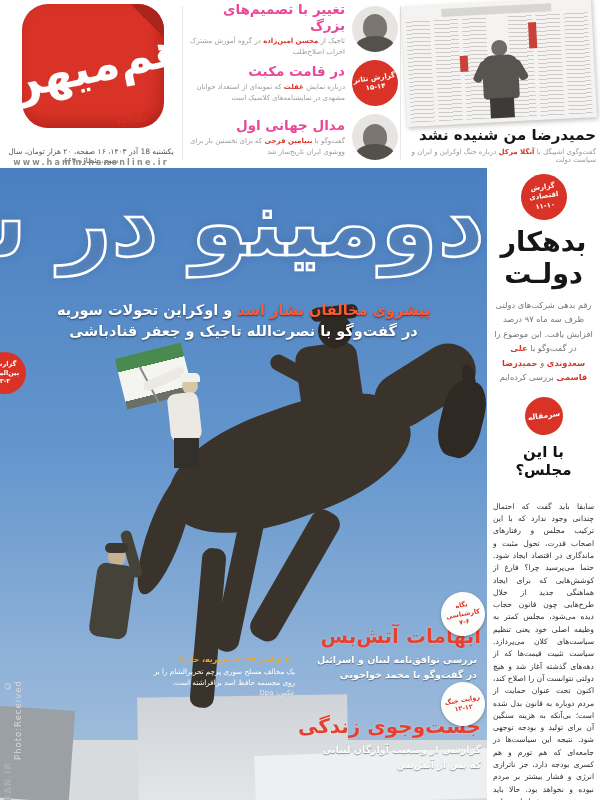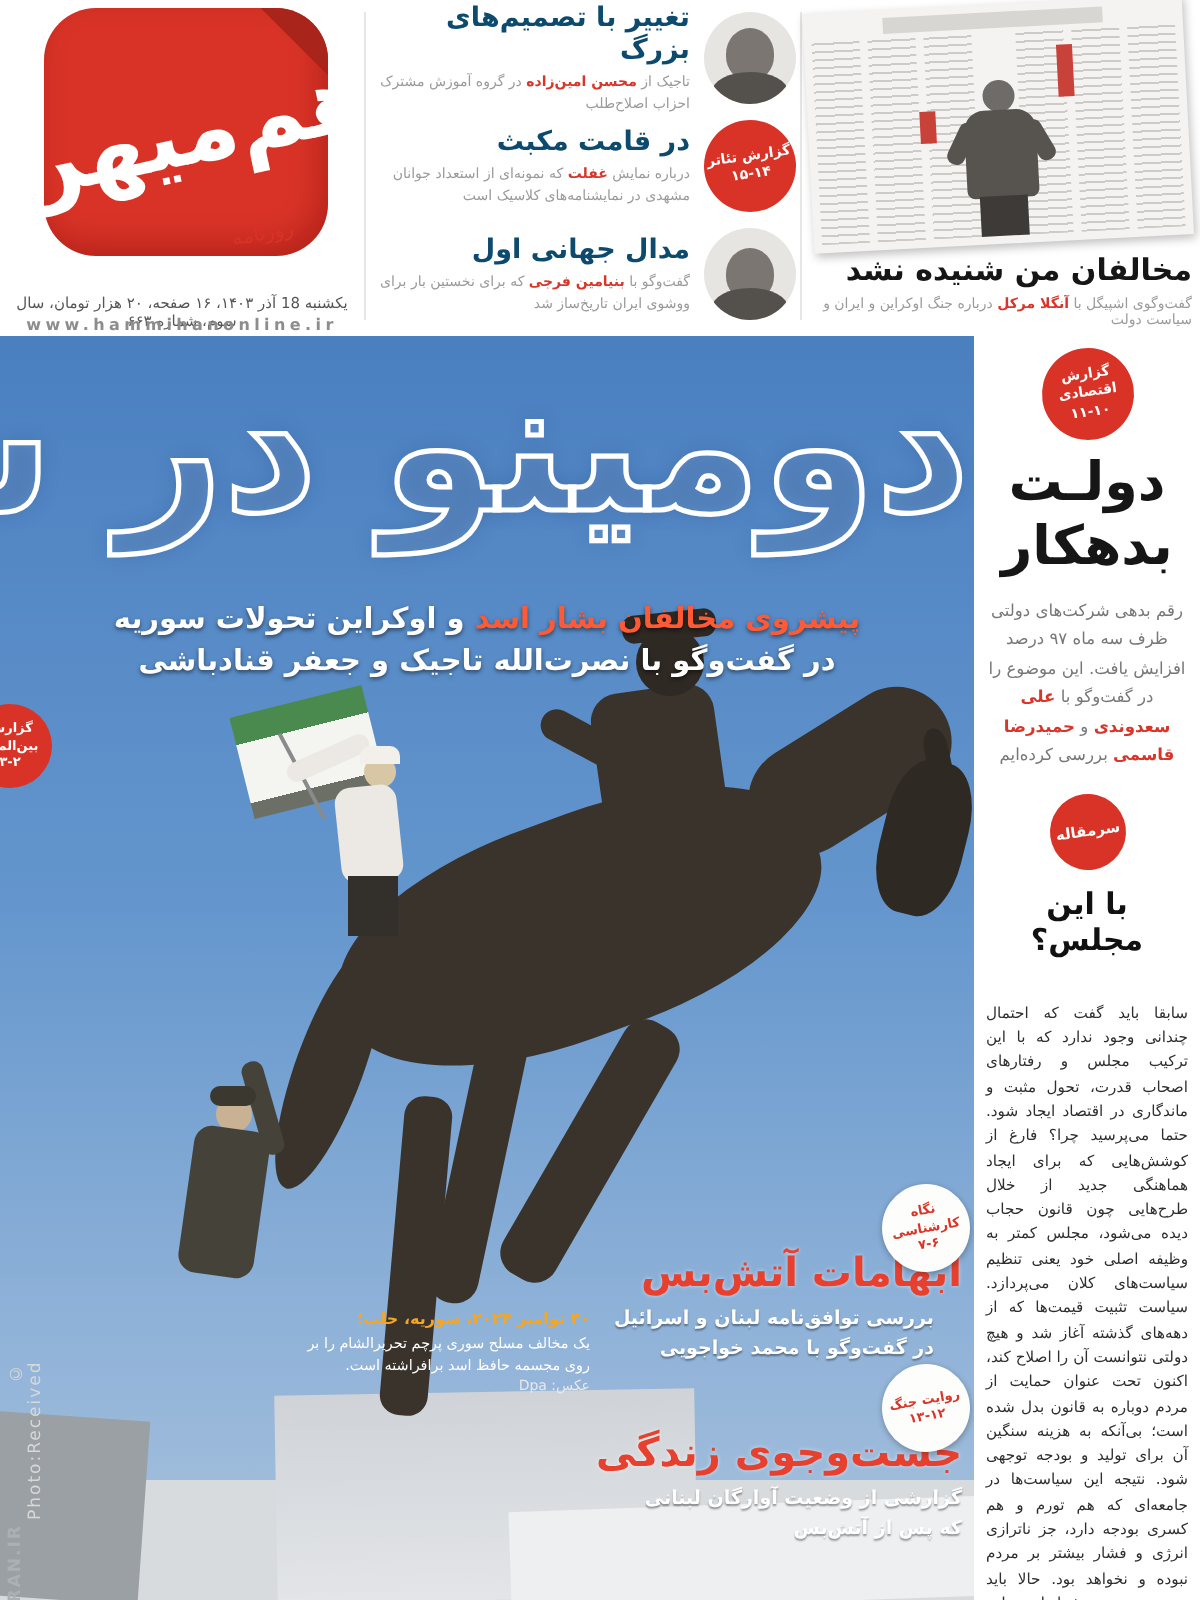--- a/index.html
+++ b/index.html
@@ -22,21 +22,21 @@
   .tstory { left:186px; width:212px; height:50px; display:flex; gap:7px; align-items:center; }
   .tphoto { width:46px; height:46px; border-radius:50%; background:#e7e5e2; position:relative; flex:0 0 auto; overflow:hidden; }
   .tphoto .head { position:absolute; left:11px; top:8px; width:24px; height:26px; border-radius:50% 50% 45% 45%; background:#7b7672; }
   .tphoto .shoulders { position:absolute; left:4px; top:30px; width:38px; height:20px; border-radius:50% 50% 0 0; background:#54504c; }
   .arc { position:absolute; inset:-3px; border:1.6px solid #d93529; border-radius:50%;
          border-color:transparent transparent #d93529 #d93529; transform:rotate(20deg); }
   .tbadge { width:46px; height:46px; border-radius:50%; background:#d93327; color:#fff; flex:0 0 auto;
             display:flex; flex-direction:column; align-items:center; justify-content:center; text-align:center;
             font-size:7px; font-weight:bold; line-height:1.25; transform:rotate(-8deg); }
   .ttext { flex:1; text-align:right; }
-  .ttitle { font-size:13.5px; font-weight:900; color:#0c4a6e; margin-bottom:3px; }
+  .ttitle { font-size:13.5px; font-weight:900; color:#ec4899; margin-bottom:3px; }
   .tsub { font-size:7px; color:#9a9a9a; line-height:1.5; }
   .red-name { color:#d93529; font-weight:bold; }
 
   
   .merkel { left:404px; top:2px; width:190px; height:120px; background:#f4f3f1; transform:rotate(-3deg);
             box-shadow:1px 2px 5px rgba(0,0,0,.25); overflow:hidden; }
   .news-col { position:absolute; top:14px; bottom:4px; width:24px;
               background:repeating-linear-gradient(0deg,#c3c1be 0 1px,transparent 1px 4px); opacity:.8; }
   .m-titlebar { position:absolute; top:4px; left:40px; right:40px; height:8px; background:#d8d6d2; }
   .m-chip { position:absolute; width:8px; height:26px; background:#c8423a; }
@@ -59,21 +59,21 @@
   .sub1 .r { color:#ff5a36; }
   .sub2 { margin-top:5px; font-size:14.5px; font-weight:900; color:#fff; text-shadow:0 1px 2px rgba(0,0,0,.55); }
 
   .circ-badge { border-radius:50%; display:flex; flex-direction:column; align-items:center; justify-content:center;
                 text-align:center; font-weight:bold; line-height:1.3; z-index:7; }
   .badge-red { background:#d93327; color:#fff; }
   .badge-white { background:#fdfdfb; color:#d93529; box-shadow:0 1px 3px rgba(0,0,0,.3); transform:rotate(-10deg); }
 
   .ph-head1 { right:6px; top:456px; font-size:20px; font-weight:900; color:#e8402f;
               text-shadow:0 0 2px rgba(255,255,255,.55); z-index:6; }
-  .ph-lines1 { right:20px; top:484px; text-align:right; font-size:9.5px; font-weight:bold; color:#fff; line-height:1.6;
+  .ph-lines1 { right:10px; top:484px; text-align:right; font-size:9.5px; font-weight:bold; color:#fff; line-height:1.6;
                text-shadow:0 1px 1px rgba(0,0,0,.4); z-index:6; }
   .ph-head2 { right:6px; top:546px; font-size:20px; font-weight:900; color:#e8402f;
               text-shadow:0 0 2px rgba(255,255,255,.55); z-index:6; }
   .ph-lines2 { right:6px; top:574px; text-align:right; font-size:9.5px; font-weight:bold; color:#fff; line-height:1.6;
                text-shadow:0 1px 1px rgba(0,0,0,.4); z-index:6; }
 
   .caption { left:150px; top:487px; width:145px; text-align:right; z-index:6; }
   .cap-date { font-size:8px; font-weight:900; color:#f5a623; margin-bottom:2px; }
   .cap-text { font-size:7.2px; color:#fff; line-height:1.55; }
   .cap-credit { font-size:7px; color:#e8e8e8; margin-top:1px; }
@@ -167,21 +167,21 @@
   <div class="news-col" style="left:134px;"></div>
   <div class="news-col" style="left:162px;"></div>
   <div class="m-chip" style="left:126px; top:22px;"></div>
   <div class="m-chip" style="left:56px; top:52px; height:16px;"></div>
   <div class="m-fig-head"></div>
   <div class="m-fig-body"></div>
   <div class="m-fig-arm" style="left:72px; top:58px; transform:rotate(28deg);"></div>
   <div class="m-fig-arm" style="left:111px; top:58px; transform:rotate(-28deg);"></div>
   <div class="m-fig-legs"></div>
 </div>
-<div class="abs merkel-hl">مخالفان من شنیده نشد</div>
+<div class="abs merkel-hl">حمیدرضا من شنیده نشد</div>
 <div class="abs merkel-sub">
   <span>گفت‌وگوی اشپیگل با</span>
   <span class="red-name">آنگلا مرکل</span>
   <span>درباره جنگ اوکراین و ایران و سیاست دولت</span>
 </div>
 
 <div class="abs photo">
 
   <div class="abs ped" style="left:0; top:572px; width:487px; height:60px; background:#d8dbde;"></div>
   <div class="abs ped" style="left:-8px; top:540px; width:80px; height:92px; background:#9aa0a4; transform:rotate(4deg);"></div>
@@ -258,22 +258,22 @@
     <span class="l2">JAMARAN.IR</span>
   </div>
 </div>
 
 <div class="abs sidebar">
   <div class="circ-badge badge-red sb-badge">
     <span>گزارش اقتصادی</span>
     <span>۱۱-۱۰</span>
   </div>
   <div class="econ-hl">
+    <div>بدهکار</div>
     <div>دولـت</div>
-    <div>بدهکار</div>
   </div>
   <div class="econ-p">
     <span>رقم بدهی شرکت‌های دولتی ظرف سه ماه ۹۷ درصد افزایش یافت. این موضوع را در گفت‌وگو با</span>
     <span class="red-name">علی سعدوندی</span>
     <span>و</span>
     <span class="red-name">حمیدرضا قاسمی</span>
     <span>بررسی کرده‌ایم</span>
   </div>
   <div class="circ-badge badge-red ed-badge">سرمقاله</div>
   <div class="ed-hl">با این مجلس؟</div>

